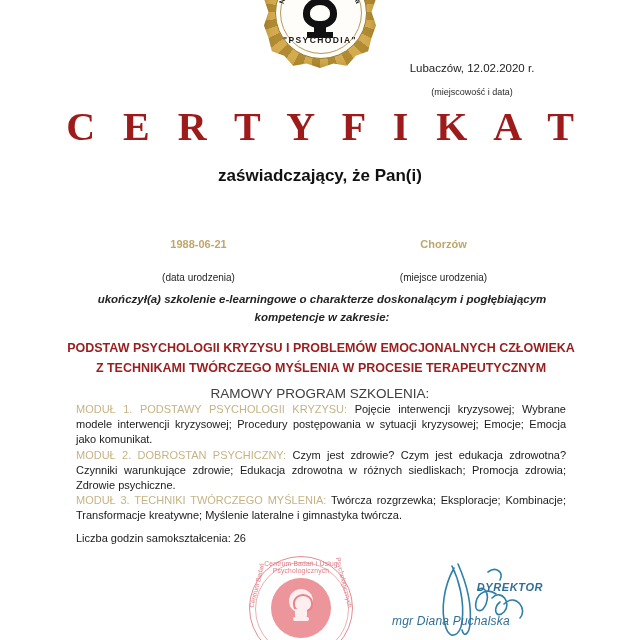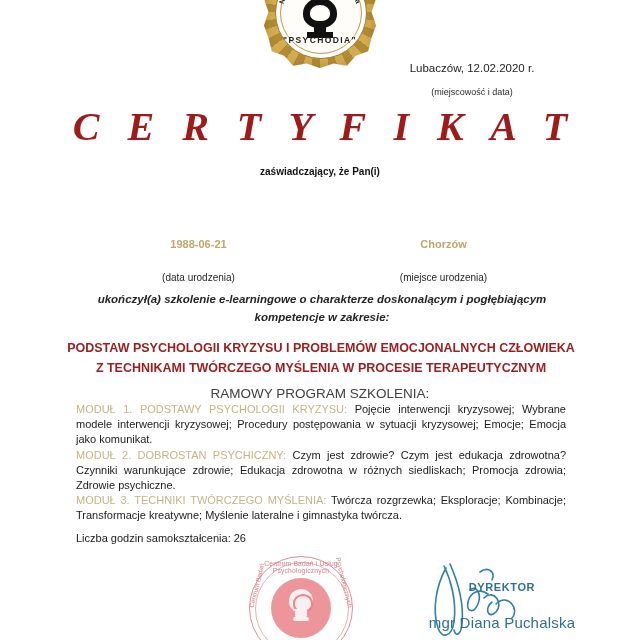--- a/index.html
+++ b/index.html
@@ -128,35 +128,34 @@
     color: #2a2a2a;
   }
 
   
   .cert-title {
     position: absolute;
     top: 103px;
     left: 0; right: 0;
     text-align: center;
     font-family: "Liberation Serif", serif;
-    font-style: italic;
     font-weight: 700;
     font-size: 40px;
     letter-spacing: 9px;
     color: #9e1b1b;
     text-indent: 9px;
   }
 
   
   .attest {
     position: absolute;
     top: 166px;
     left: 0; right: 0;
     text-align: center;
-    font-size: 10px;
+    font-size: 17px;
     font-weight: 700;
     color: #111;
   }
 
   
   .recipient {
     position: absolute;
     top: 200px;
     left: 0; right: 0;
     text-align: center;
@@ -334,24 +333,25 @@
     font-size: 6.5px;
     color: #dd7b84;
     white-space: nowrap;
   }
   .stamp-side.l { left: 2px; top: 48px; transform: rotate(-76deg); transform-origin: left center; }
   .stamp-side.r { right: 2px; top: 48px; transform: rotate(76deg);  transform-origin: right center; }
 
   
   .signature {
     position: absolute;
-    left: 384px;
+    left: 392px;
     top: 566px;
     width: 236px;
     height: 74px;
+    font-style: italic;
   }
   .sig-scribble {
     position: absolute;
     left: 0; top: -6px;
     width: 236px;
     height: 80px;
     pointer-events: none;
   }
   .sig-title {
     position: absolute;
@@ -369,22 +369,21 @@
     top: 31px;
     text-align: center;
     font-size: 8.5px;
     color: #2f6f96;
     letter-spacing: .2px;
   }
   .sig-name {
     position: absolute;
     left: 0; right: 0;
     top: 48px;
-    text-align: center;
-    font-size: 15px;
+    font-size: 12px;
     color: #2f6f96;
     letter-spacing: .2px;
   }
 </style>
 </head>
 <body>
 
 <div class="page">
 
   <div class="seal-wrap">

